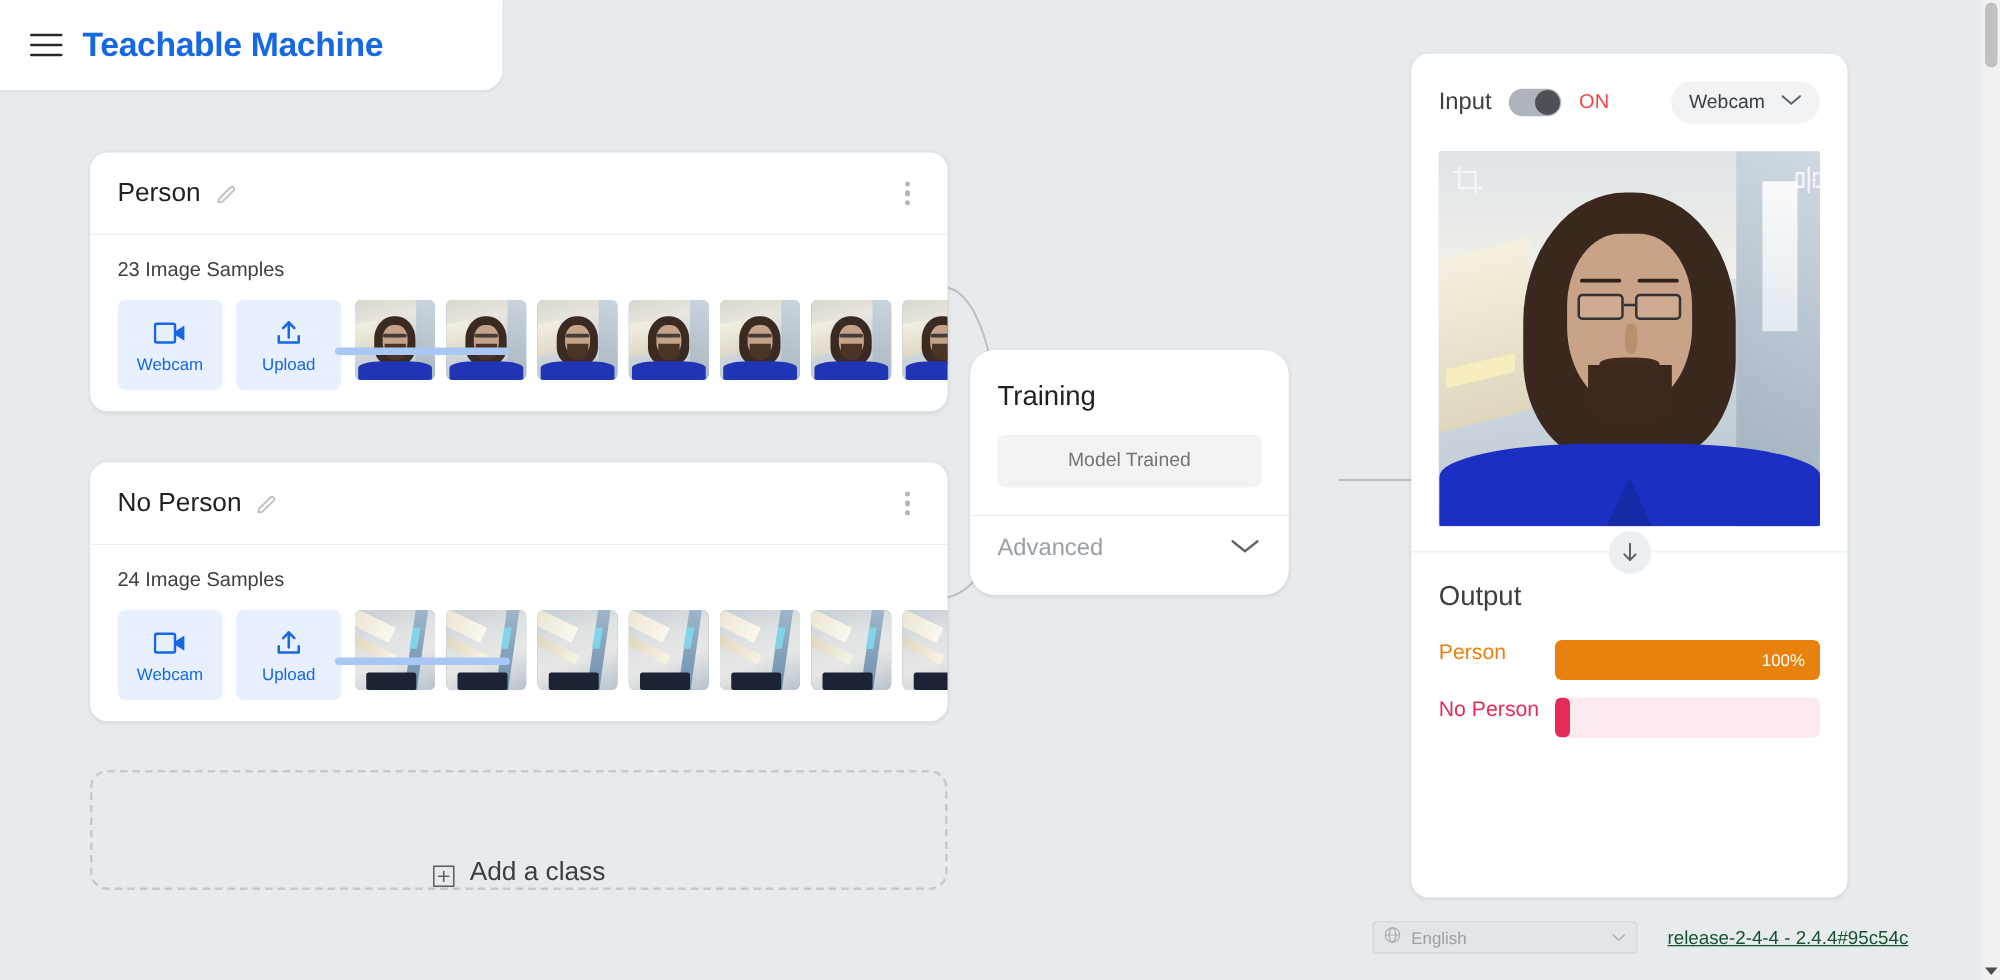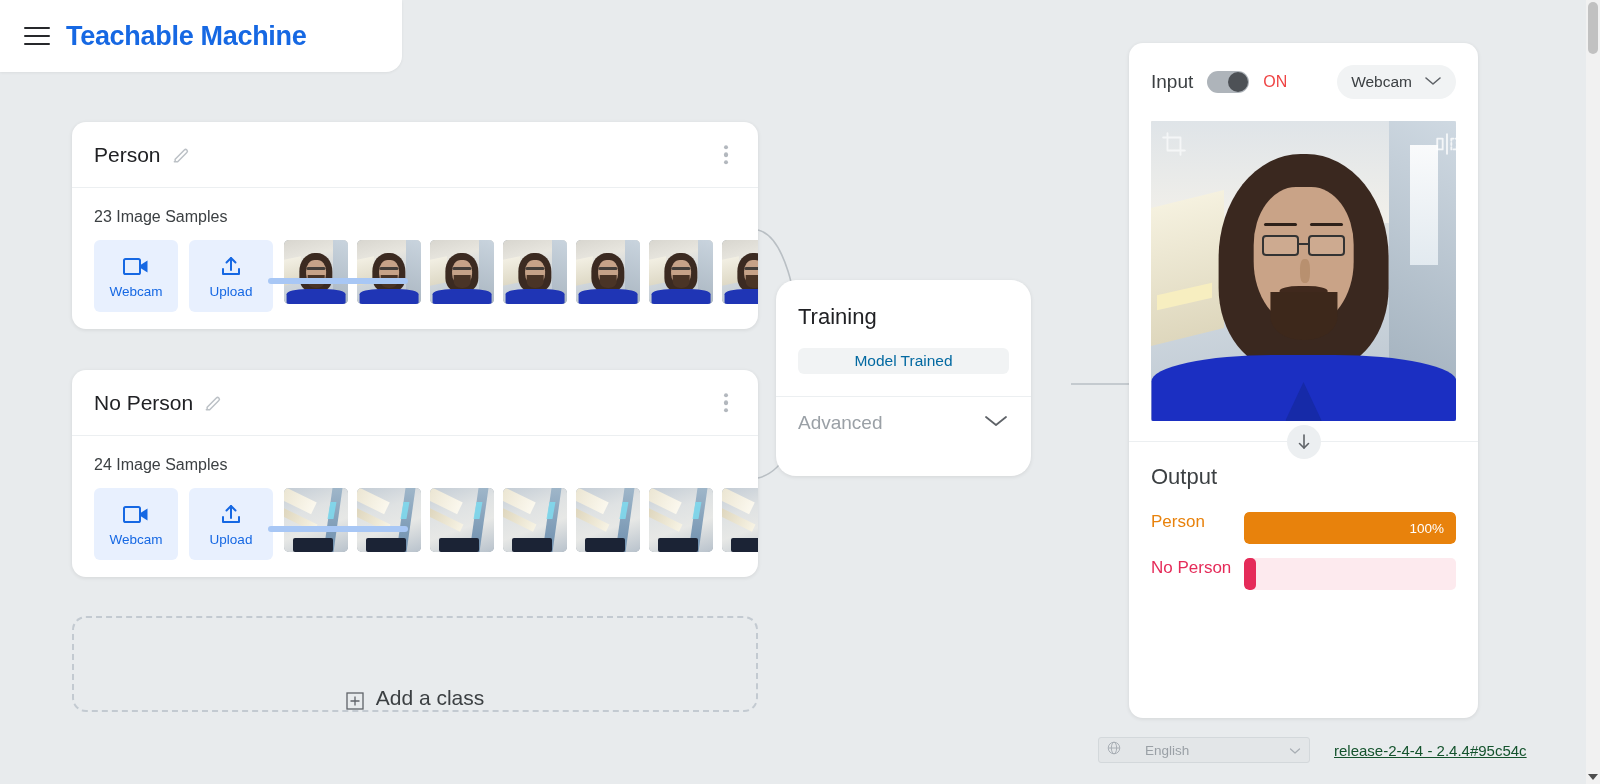--- a/index.html
+++ b/index.html
@@ -175,23 +175,23 @@
     background: #ffffff; border-radius: 20px;
     box-shadow: 0 1px 4px rgba(0,0,0,0.09);
     z-index: 10; overflow: hidden;
   }
   .training h2 {
     margin: 0; padding: 24px 0 0 22px;
     font-size: 22px; font-weight: 400; color: #202124;
   }
   .train-btn {
     margin: 18px 22px 0 22px;
-    height: 26px; background: #f1f3f4; border-radius: 6px;
+    height: 42px; background: #f1f3f4; border-radius: 6px;
     display: flex; align-items: center; justify-content: center;
-    font-size: 15.5px; color: #0369a1; cursor: default;
+    font-size: 15.5px; color: #737373; cursor: default;
   }
   .train-sep { margin-top: 22px; border-top: 1px solid #eceff1; }
   .advanced {
     display: flex; align-items: center; justify-content: space-between;
     padding: 0 22px; height: 52px; cursor: pointer;
   }
   .advanced .lbl { font-size: 19px; color: #9aa0a6; }
 
   
   .preview {
@@ -315,21 +315,21 @@
 
   
   .footer {
     position: absolute; left: 1098px; top: 737px;
     display: flex; align-items: center; gap: 24px; z-index: 5;
   }
   .lang-select {
     width: 212px; height: 26px;
     background: #e3e6e8; border: 1px solid #d3d8db; border-radius: 3px;
     display: flex; align-items: center; padding: 0 8px;
-    gap: 24px; cursor: pointer;
+    gap: 8px; cursor: pointer;
   }
   .lang-select .lbl { font-size: 13.5px; color: #9aa0a6; }
   .lang-select .chev { margin-left: auto; }
   .version { font-size: 15px; color: #14532d; white-space: nowrap; text-decoration: underline; }
 
   
   .page-scroll {
     position: absolute; right: 0; top: 0; width: 14px; height: 784px;
     background: #f1f1f1; z-index: 40;
   }

